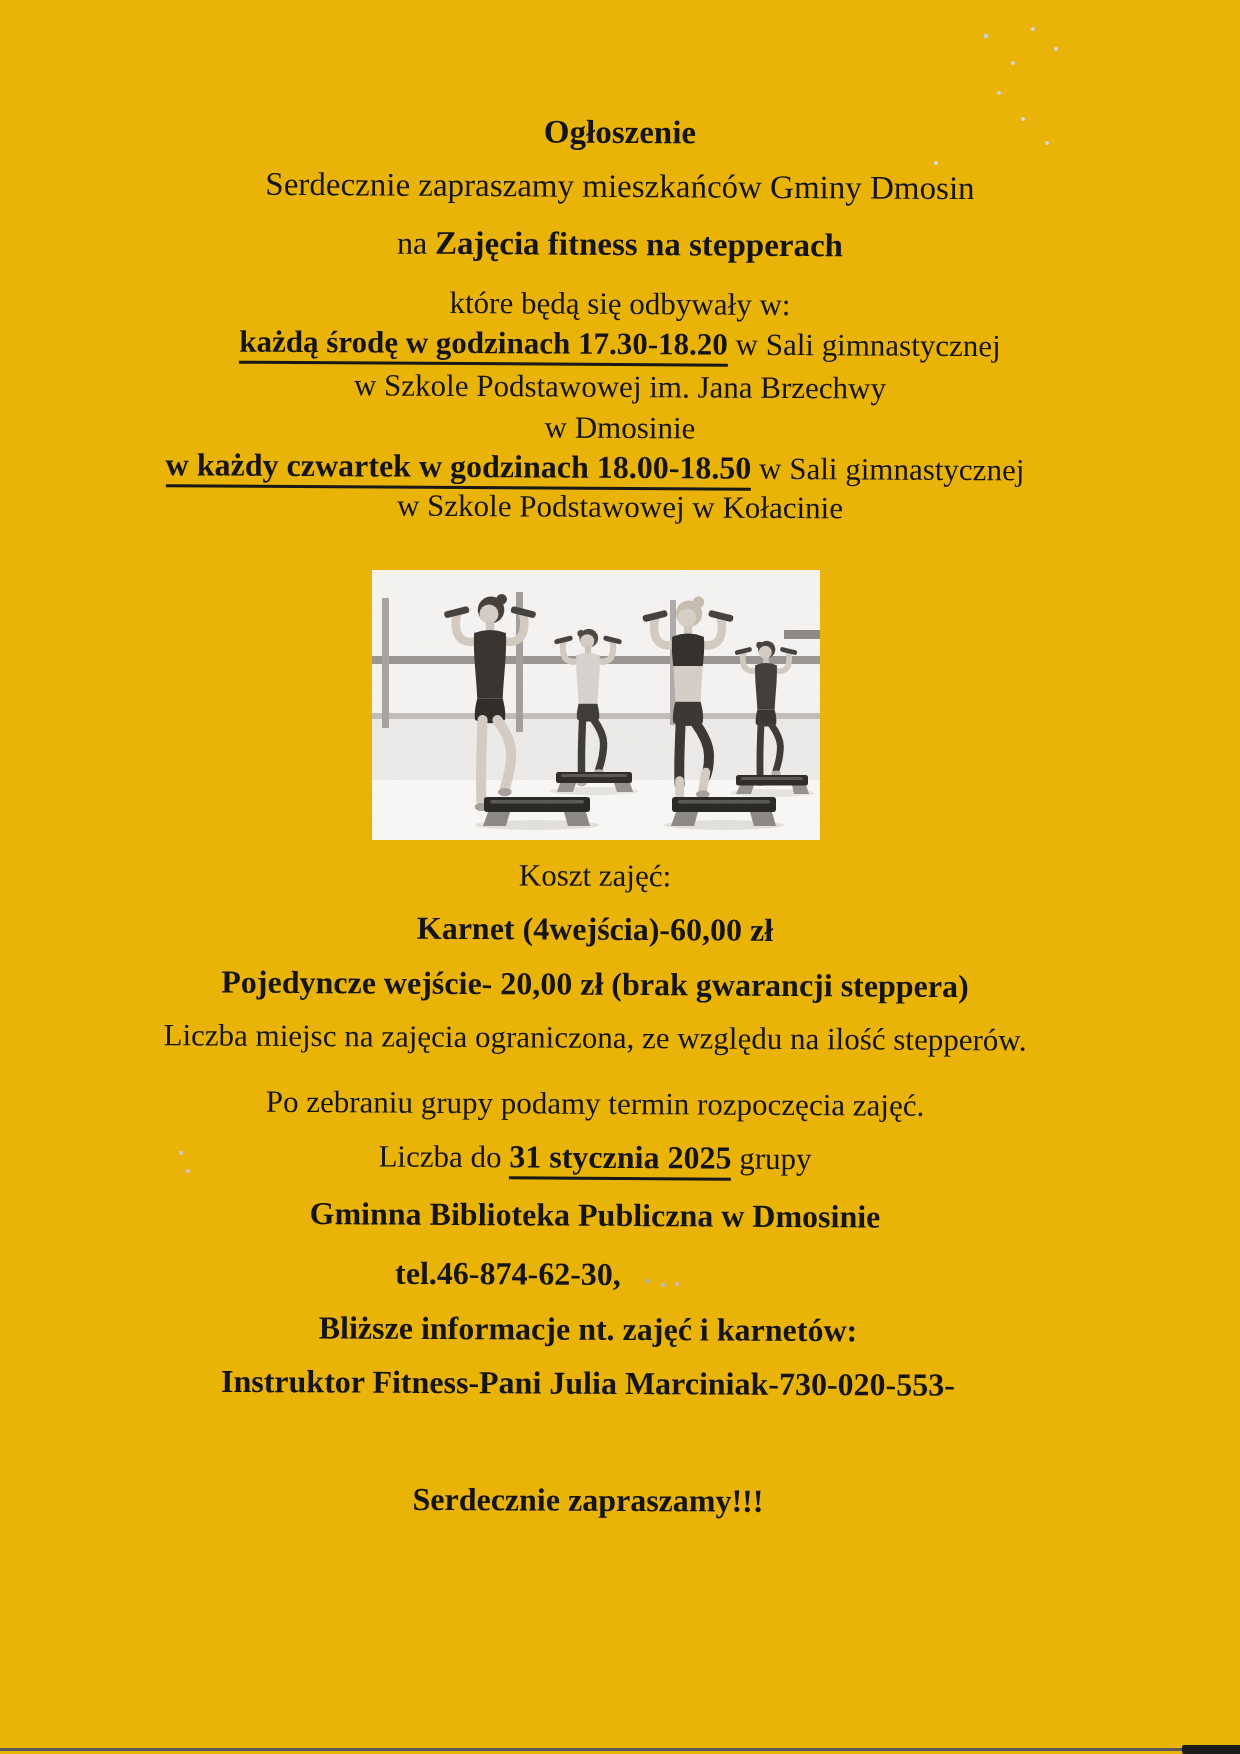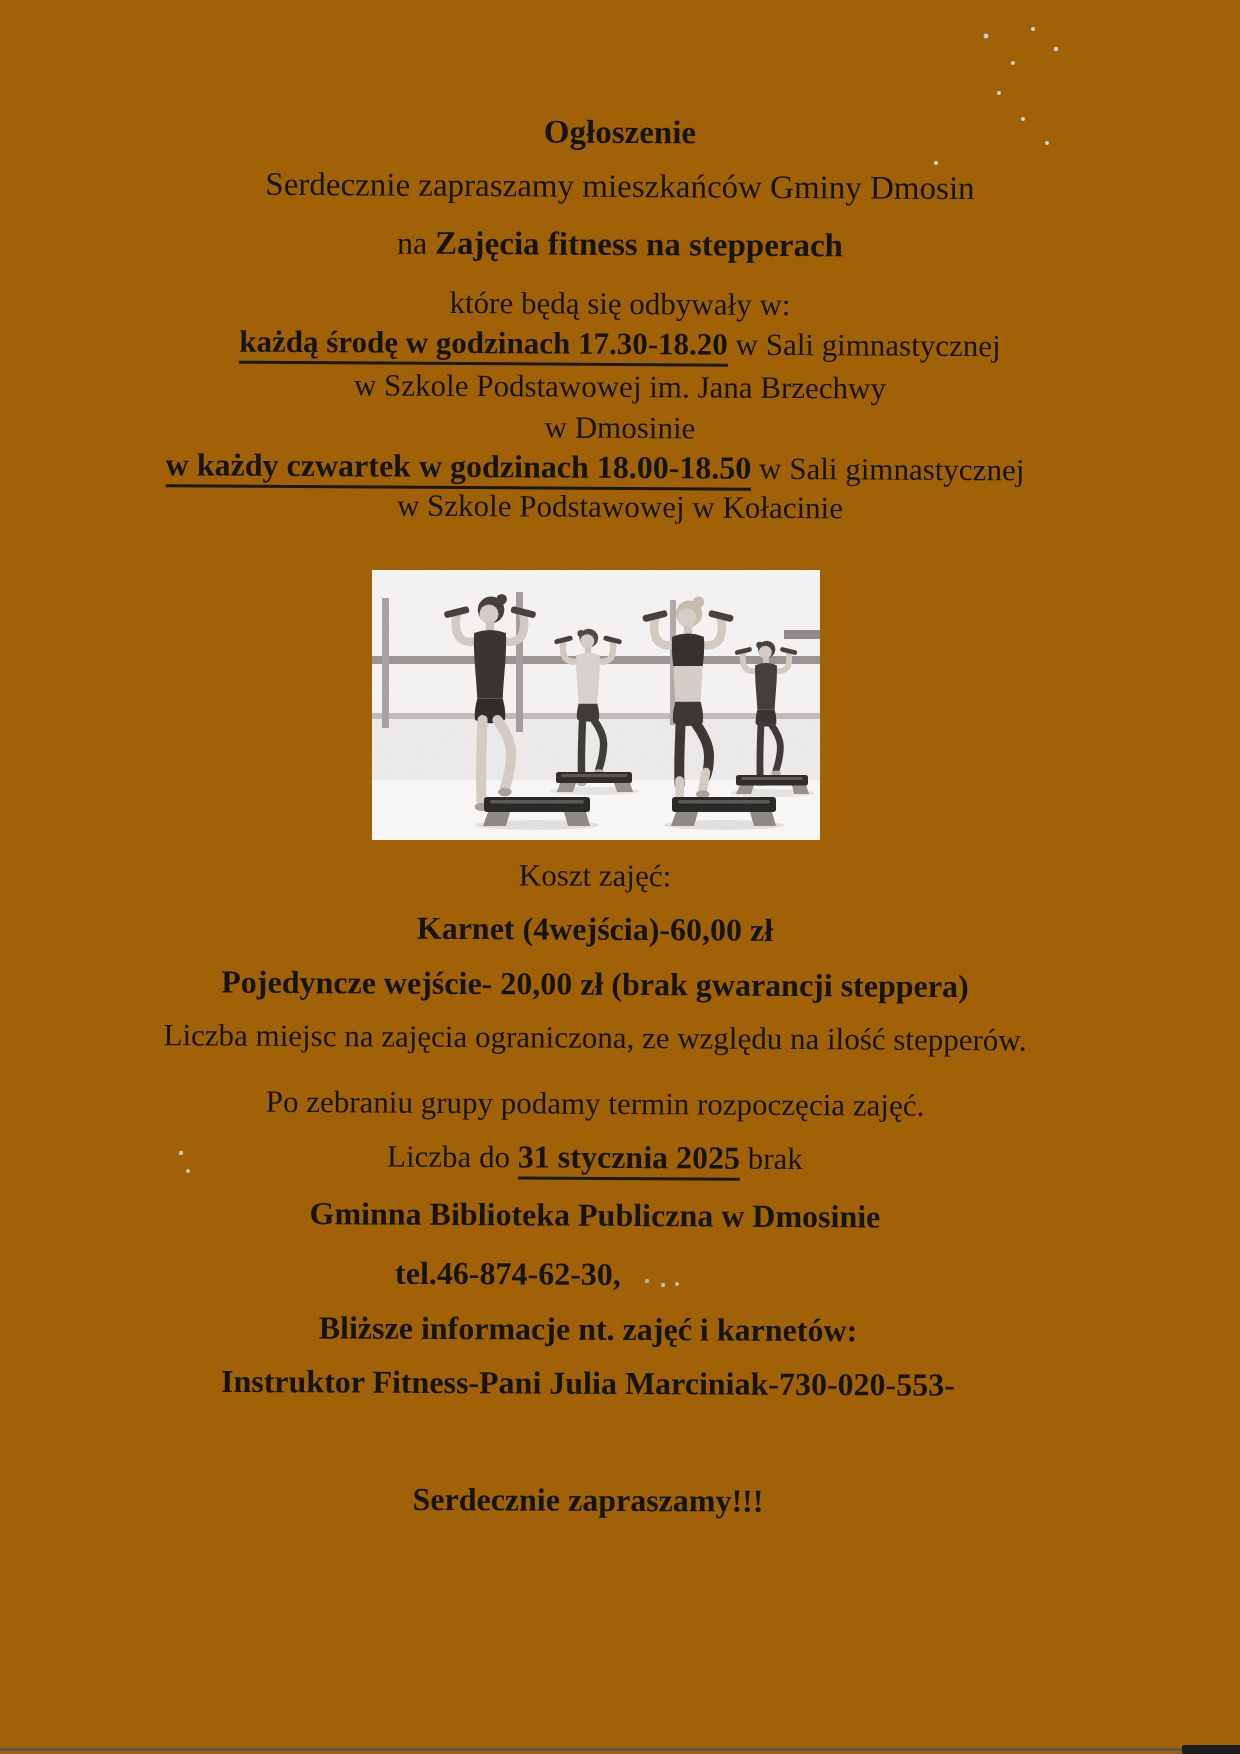--- a/index.html
+++ b/index.html
@@ -1,19 +1,19 @@
 <!DOCTYPE html>
 <html><head>
 <meta charset="utf-8">
 <style>
   html,body{margin:0;padding:0;background:#ffffff;}
   .page{
     position:relative;
     width:1240px;height:1754px;
-    background:#a16207;
+    background:#eab308;
     overflow:hidden;
     font-family:"Liberation Serif","DejaVu Serif",serif;
     color:#141414;
   }
   .line{
     position:absolute;left:0;width:100%;
     margin:0;text-align:center;
     font-size:31px;line-height:1.15;
     transform:rotate(0.35deg);
     white-space:pre-wrap;
@@ -241,21 +241,21 @@
   <p class="line l-cost sh-a">Koszt zajęć:</p>
 
   <p class="line l-pass b fs32 sh-a">Karnet (4wejścia)-60,00 zł</p>
 
   <p class="line l-single b fs32 sh-a">Pojedyncze wejście- 20,00 zł (brak gwarancji steppera)</p>
 
   <p class="line l-limit sh-a">Liczba miejsc na zajęcia ograniczona, ze względu na ilość stepperów.</p>
 
   <p class="line l-start sh-a">Po zebraniu grupy podamy termin rozpoczęcia zajęć.</p>
 
-  <p class="line l-signup sh-a"><span>Liczba do </span><span class="b u fs32">31 stycznia 2025</span><span> brak</span></p>
+  <p class="line l-signup sh-a"><span>Liczba do </span><span class="b u fs32">31 stycznia 2025</span><span> grupy</span></p>
 
   <p class="line l-org b fs32 sh-a">Gminna Biblioteka Publiczna w Dmosinie</p>
 
   <p class="line l-phone b fs32 sh-tel">tel.46-874-62-30,</p>
 
   <p class="line l-info b fs32 sh-b">Bliższe informacje nt. zajęć i karnetów:</p>
 
   <p class="line l-instr b fs32 sh-b">Instruktor Fitness-Pani Julia Marciniak-730-020-553-</p>
 
   <p class="line l-closing b fs32 sh-b">Serdecznie zapraszamy!!!</p>

